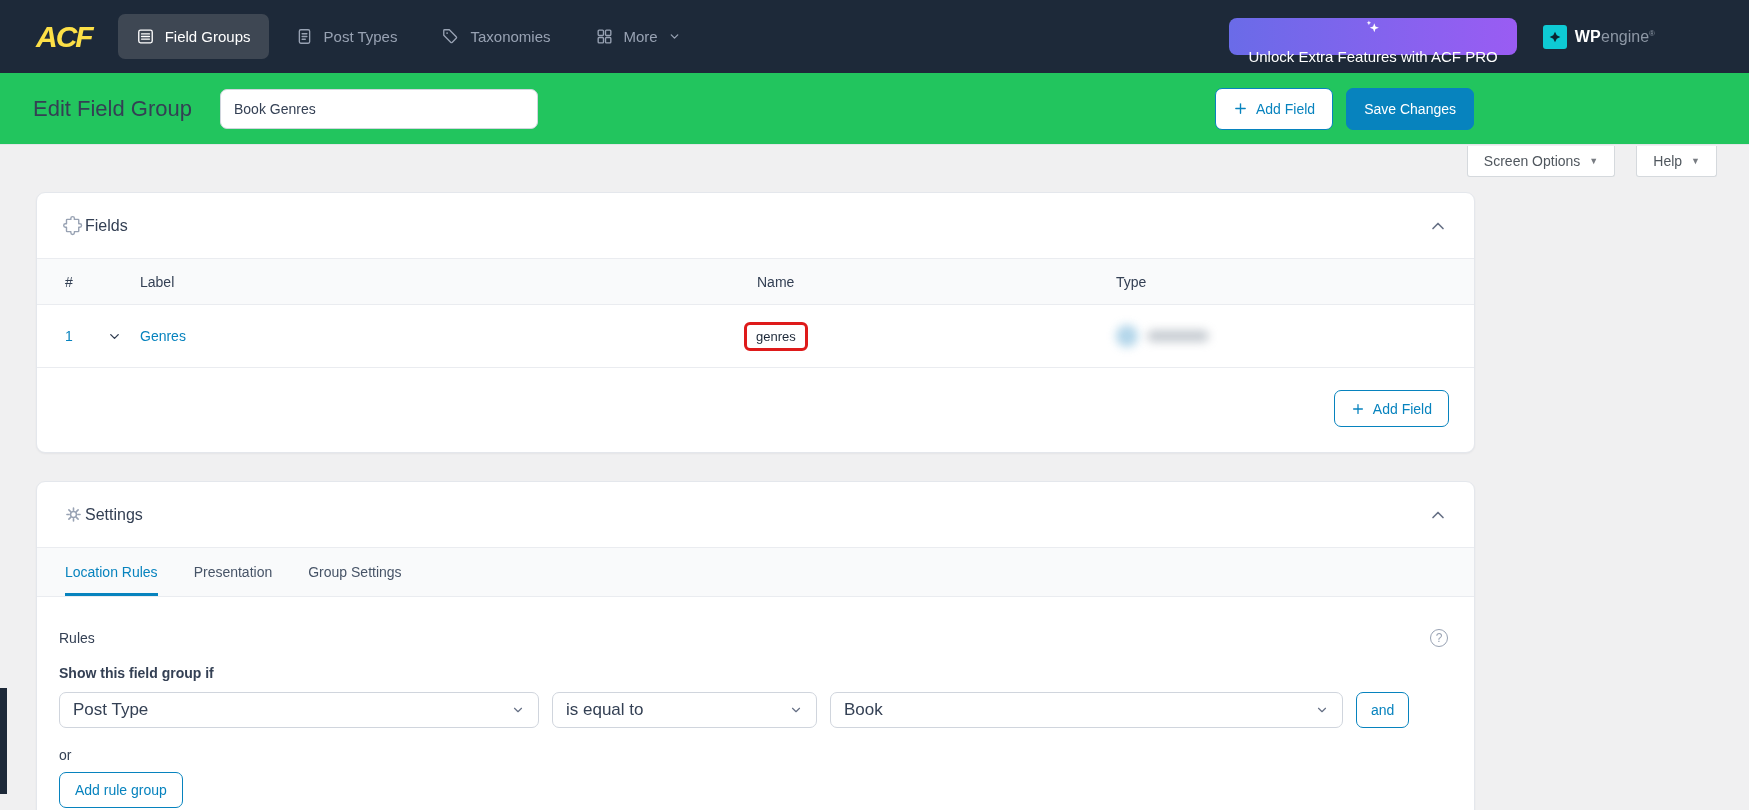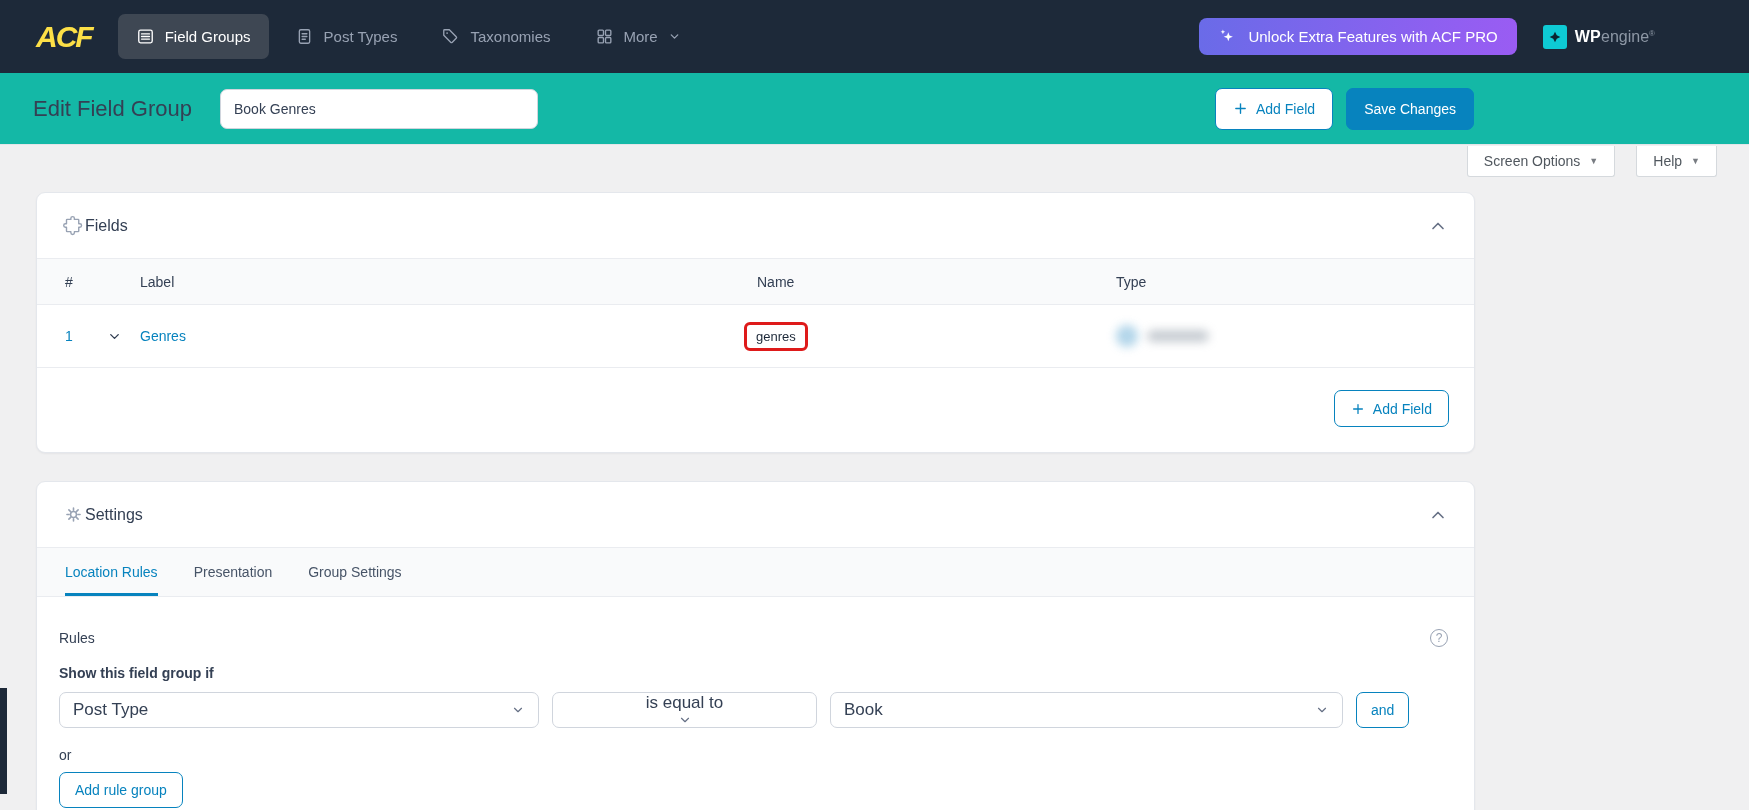--- a/index.html
+++ b/index.html
@@ -31,31 +31,32 @@
   }
   .nav-item.active { background:#3e4753; color:#fff; }
   .nav-item .nicon { width:19px; height:19px; }
   .nav-spacer { flex:1; }
   .pro-btn {
     display:flex; align-items:center; gap:11px;
     background:linear-gradient(90deg,#6a6be8,#9a5cf3);
     color:#fff; font-size:15px; border:none; border-radius:8px;
     padding:0 19px; height:37px; cursor:pointer; white-space:nowrap;
     font-family:inherit;
+    flex-direction:column;
   }
   .brand { display:flex; align-items:center; gap:8px; margin-left:26px; }
   .brand-icon { width:24px; height:24px; background:#0ecad4; border-radius:3px;
     display:flex; align-items:center; justify-content:center; }
   .brand-wp { color:#fff; font-weight:bold; font-size:16px; letter-spacing:.3px; }
   .brand-engine { color:#8d97a5; font-size:16px; }
   .brand-reg { color:#8d97a5; font-size:8px; vertical-align:super; }
 
   
   .page-header {
-    height:72px; background:#14b8a6; border-bottom:1px solid #e3e5e8;
+    height:72px; background:#22c55e; border-bottom:1px solid #e3e5e8;
     display:flex; align-items:center;
     padding:0 275px 0 33px;
     justify-content:space-between;
   }
   .page-title { font-size:22px; font-weight:500; color:#344054; margin-right:28px; white-space:nowrap; }
   .title-input {
     width:318px; height:40px; border:1px solid #d0d5dd; border-radius:7px;
     padding:0 13px; font-size:14px; color:#344054; font-family:inherit; outline:none;
     background:#fff;
   }
@@ -143,21 +144,21 @@
     color:#98a2b3; font-size:12px; display:flex; align-items:center; justify-content:center;
     cursor:pointer;
   }
   .cond-label { font-weight:bold; font-size:14px; color:#344054; margin:18px 0 11px; }
   .rule-row { display:flex; align-items:center; gap:13px; }
   .select {
     height:36px; border:1px solid #d0d5dd; border-radius:7px; background:#fff;
     display:flex; align-items:center; justify-content:space-between;
     padding:0 13px; font-size:17px; color:#344054; cursor:pointer;
   }
-  .sel-1 { width:480px; } .sel-2 { width:265px;flex-direction:column; } .sel-3 { width:513px; }
+  .sel-1 { width:480px; } .sel-2 { width:265px; } .sel-3 { width:513px; }
   .select .chev { width:14px; height:14px; color:#667085; }
   .and-btn { height:36px; padding:8px 14px; }
   .or-label { margin:19px 0 9px; font-size:14px; color:#344054; }
   .add-rule-btn { height:36px; padding:4px 15px; }
 
   
   .wp-edge { position:absolute; left:0; top:688px; width:7px; height:106px; background:#1d2939; }
 </style>
 </head>
 <body>

